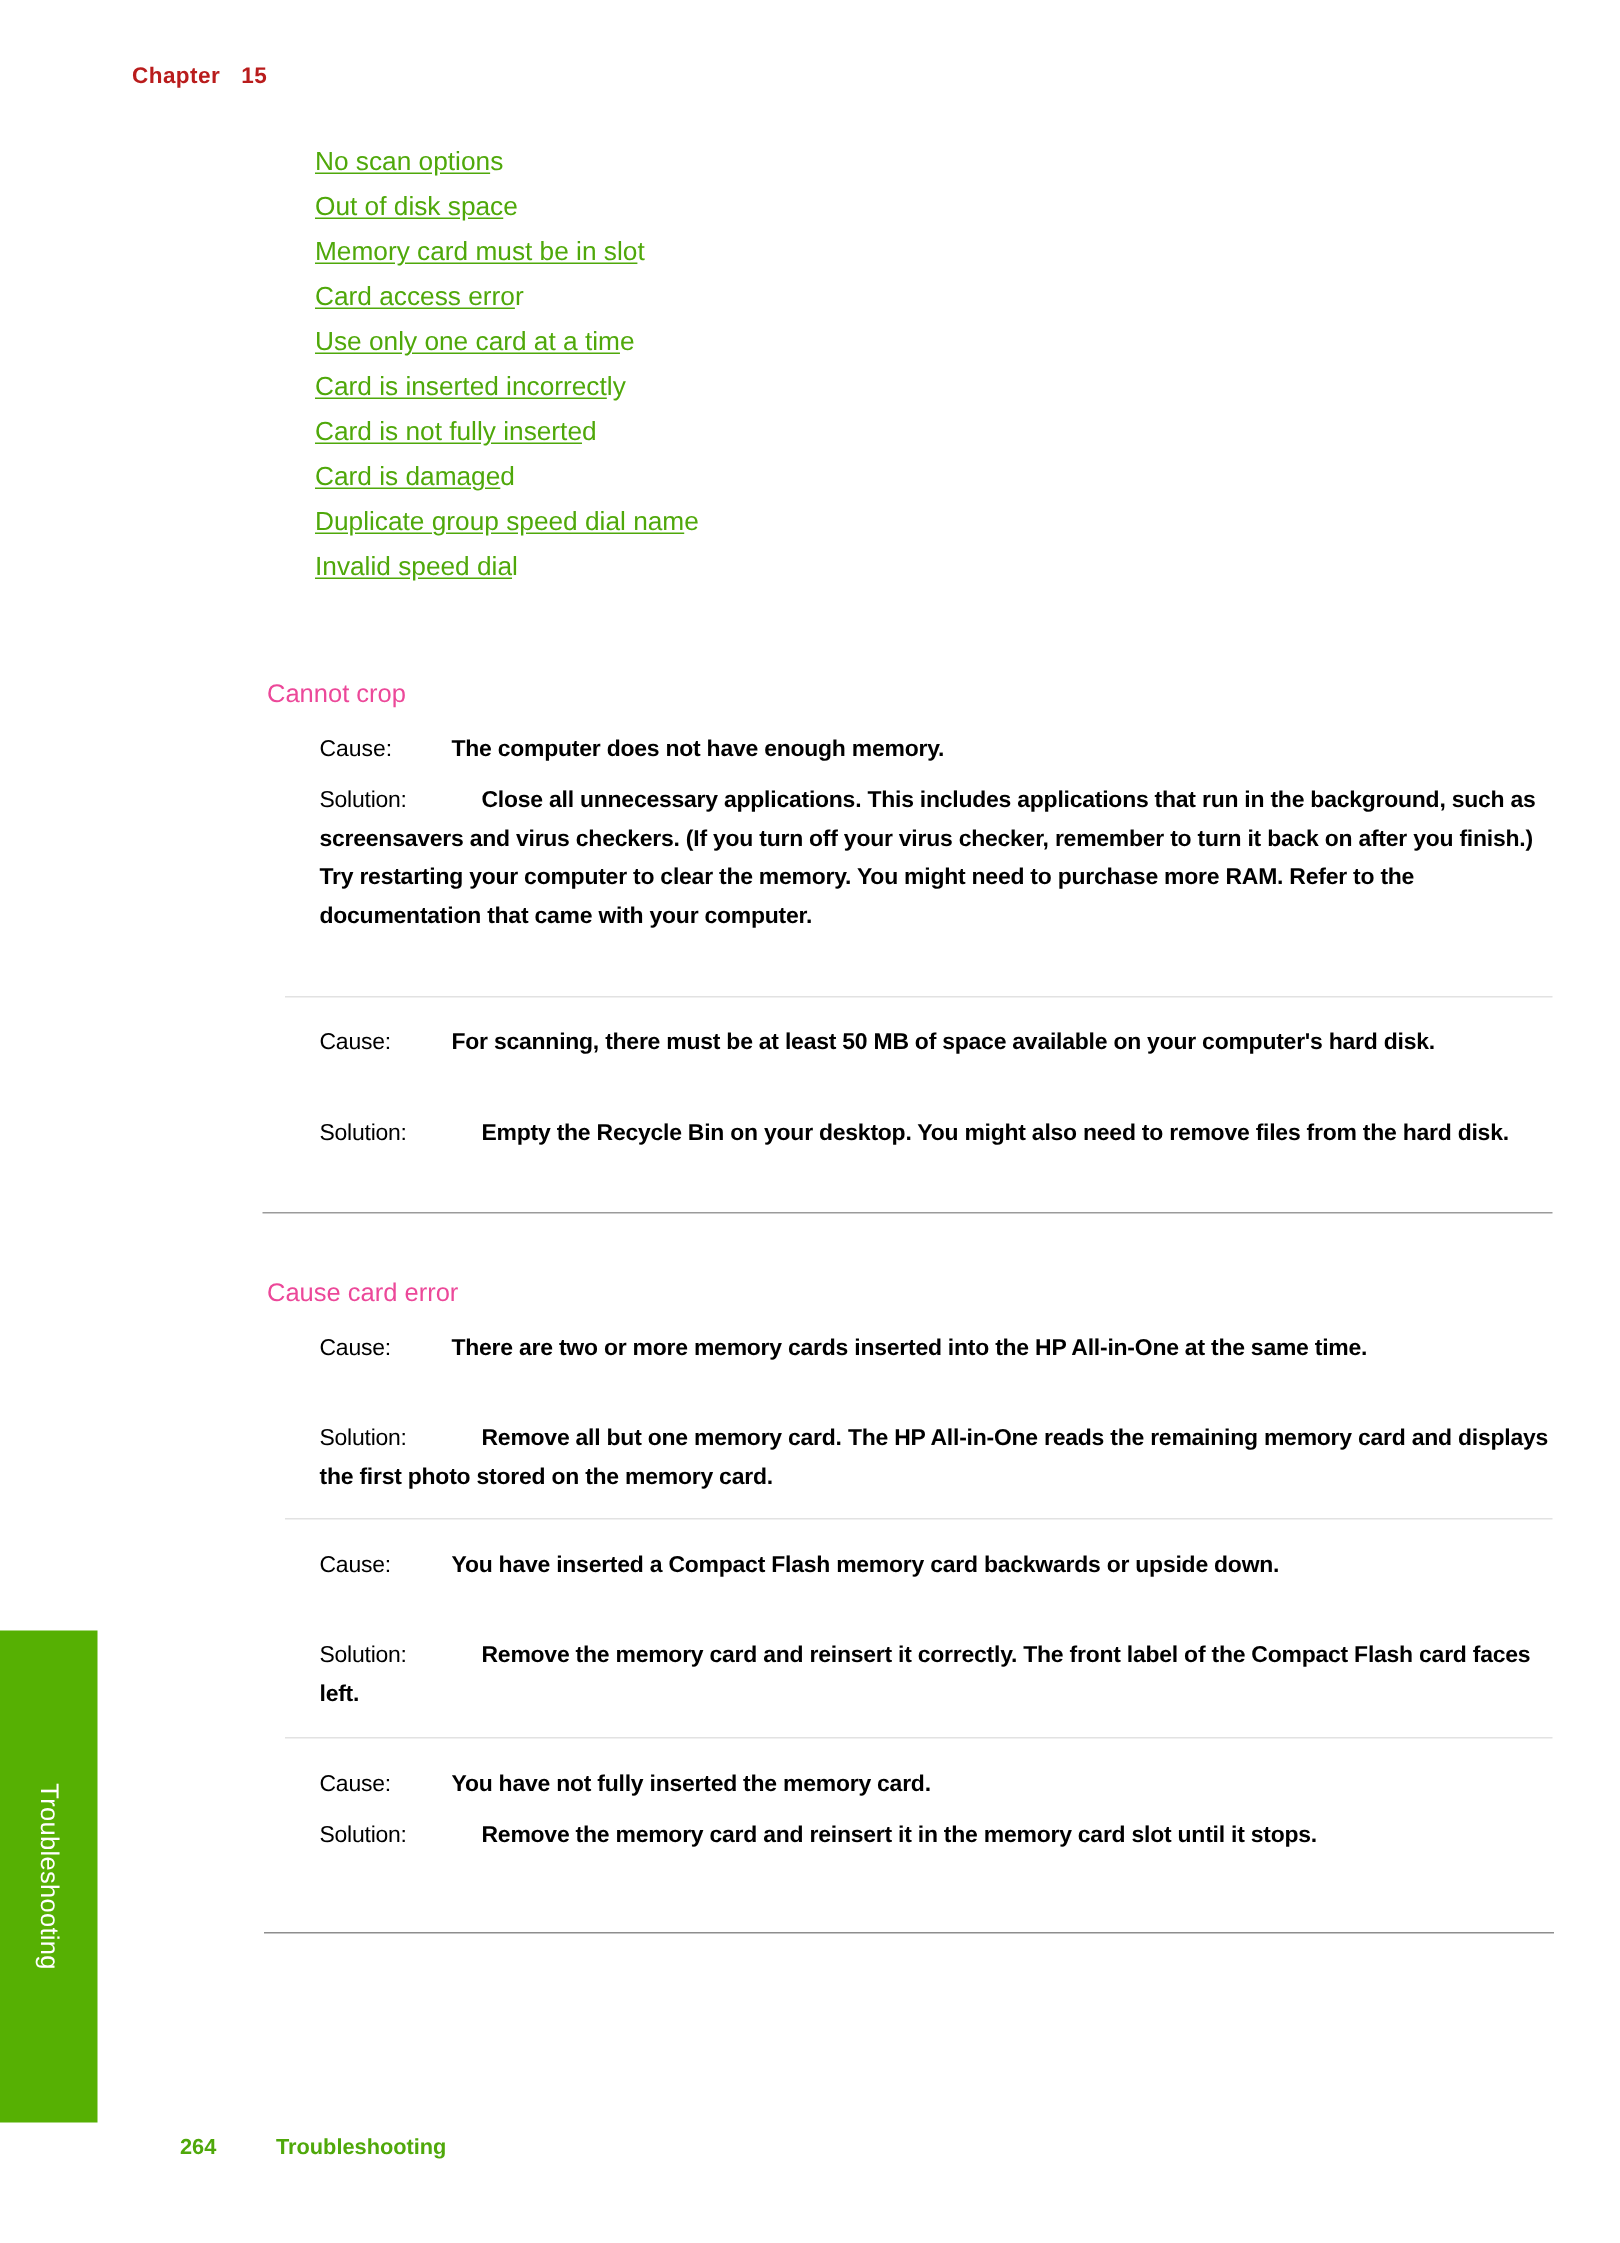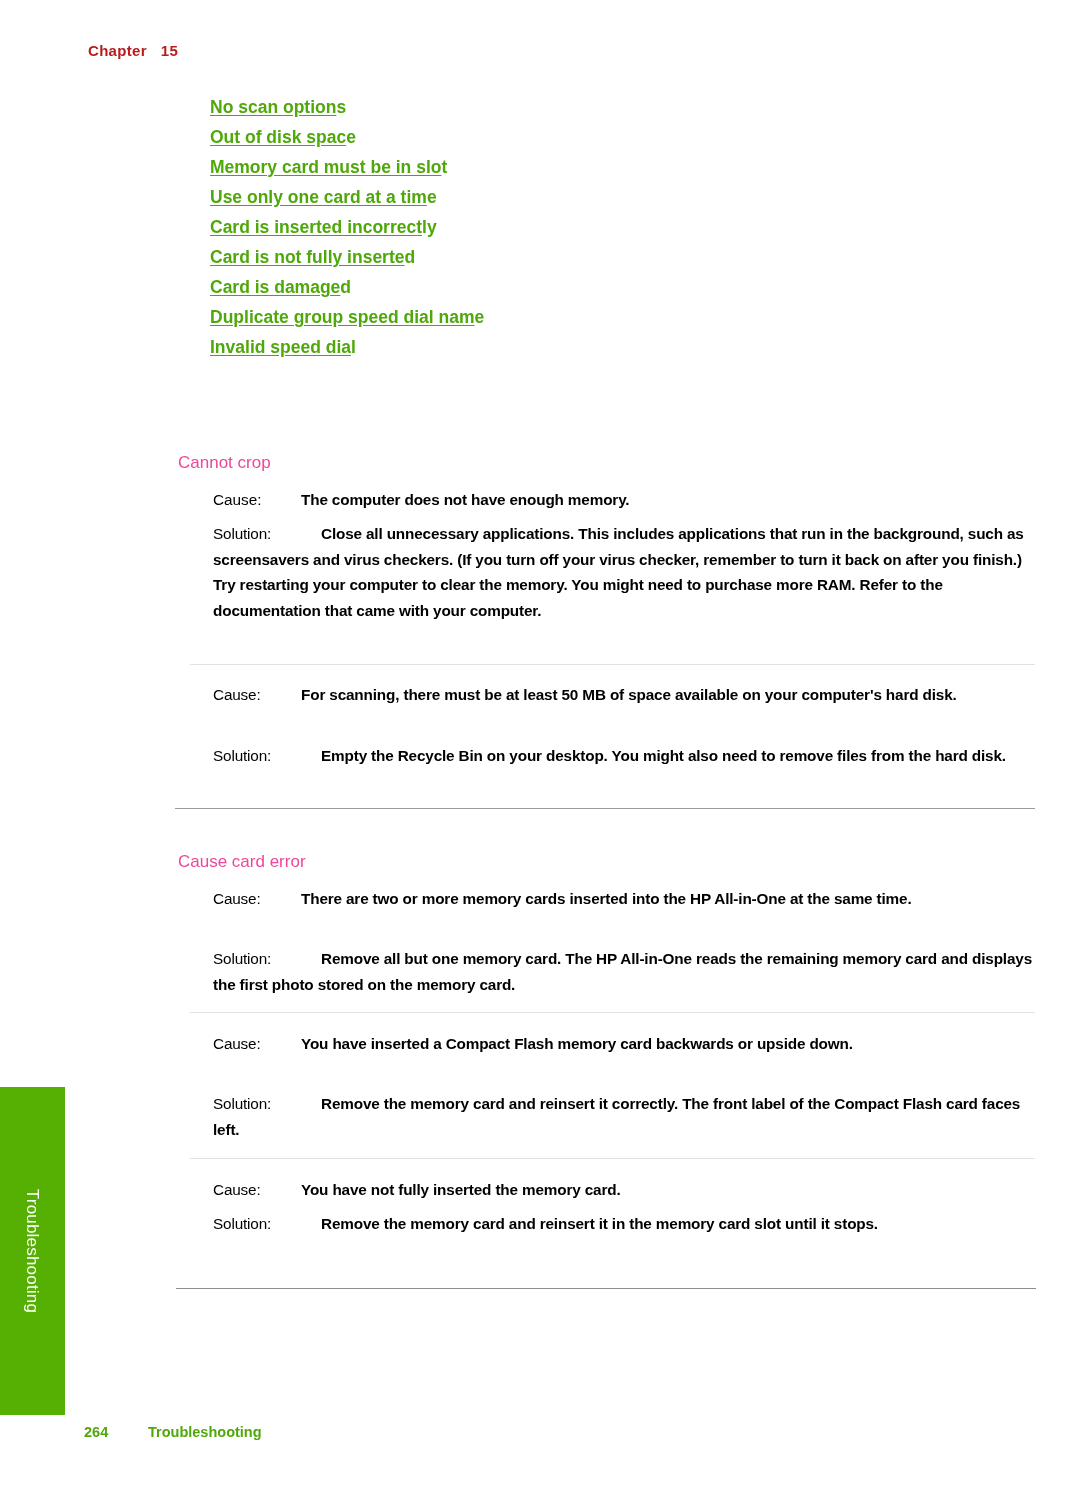--- a/index.html
+++ b/index.html
@@ -34,21 +34,21 @@
   
   .link-list {
     position: absolute;
     left: 210px;
     top: 92px;
     width: 840px;
   }
   .link-item {
     display: block;
     font-size: 17.5px;
-    font-weight: bold;
+    font-weight: normal;
     color: #4fa80a;
     line-height: 30px;
     text-decoration: none;
     white-space: nowrap;
   }
   .link-item .u {
     text-decoration: underline;
     text-underline-offset: 2px;
   }
   .section-title {
@@ -149,33 +149,35 @@
     left: 84px;
     top: 1424px;
     font-size: 14.5px;
     font-weight: bold;
     color: #4fa80a;
     white-space: nowrap;
   }
   .footer .page-number {
     display: inline-block;
     width: 64px;
+    margin-left: 36px;
   }
 </style>
 </head>
 <body>
 
 <div class="chapter-header">
   <span>Chapter</span><span class="chapter-num">15</span>
 </div>
 
 <div class="link-list">
   <a class="link-item" href="#"><span class="u">No scan option</span><span>s</span></a>
   <a class="link-item" href="#"><span class="u">Out of disk spac</span><span>e</span></a>
   <a class="link-item" href="#"><span class="u">Memory card must be in slo</span><span>t</span></a>
+  <a class="link-item" href="#"><span class="u">Card access erro</span><span>r</span></a>
   <a class="link-item" href="#"><span class="u">Use only one card at a tim</span><span>e</span></a>
   <a class="link-item" href="#"><span class="u">Card is inserted incorrect</span><span>ly</span></a>
   <a class="link-item" href="#"><span class="u">Card is not fully inserte</span><span>d</span></a>
   <a class="link-item" href="#"><span class="u">Card is damage</span><span>d</span></a>
   <a class="link-item" href="#"><span class="u">Duplicate group speed dial nam</span><span>e</span></a>
   <a class="link-item" href="#"><span class="u">Invalid speed dia</span><span>l</span></a>
 </div>
 
 <div class="section-title" style="top:453px">Cannot crop</div>
 

